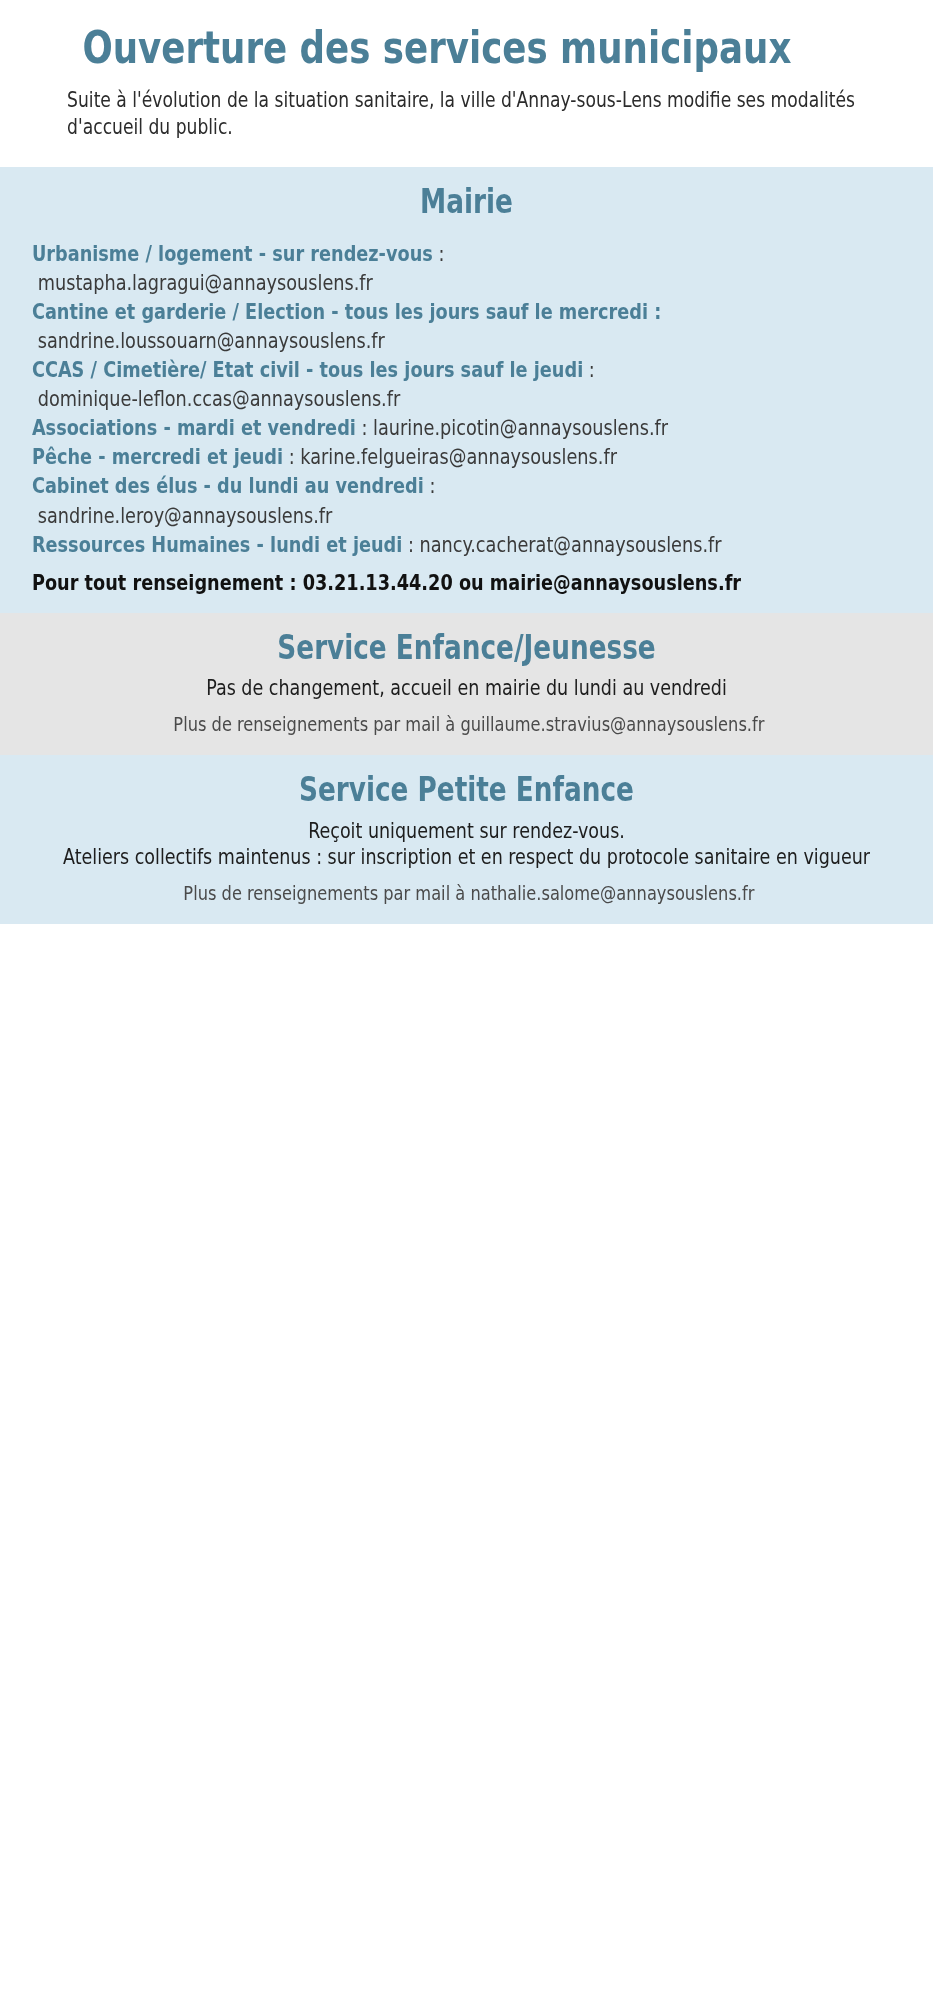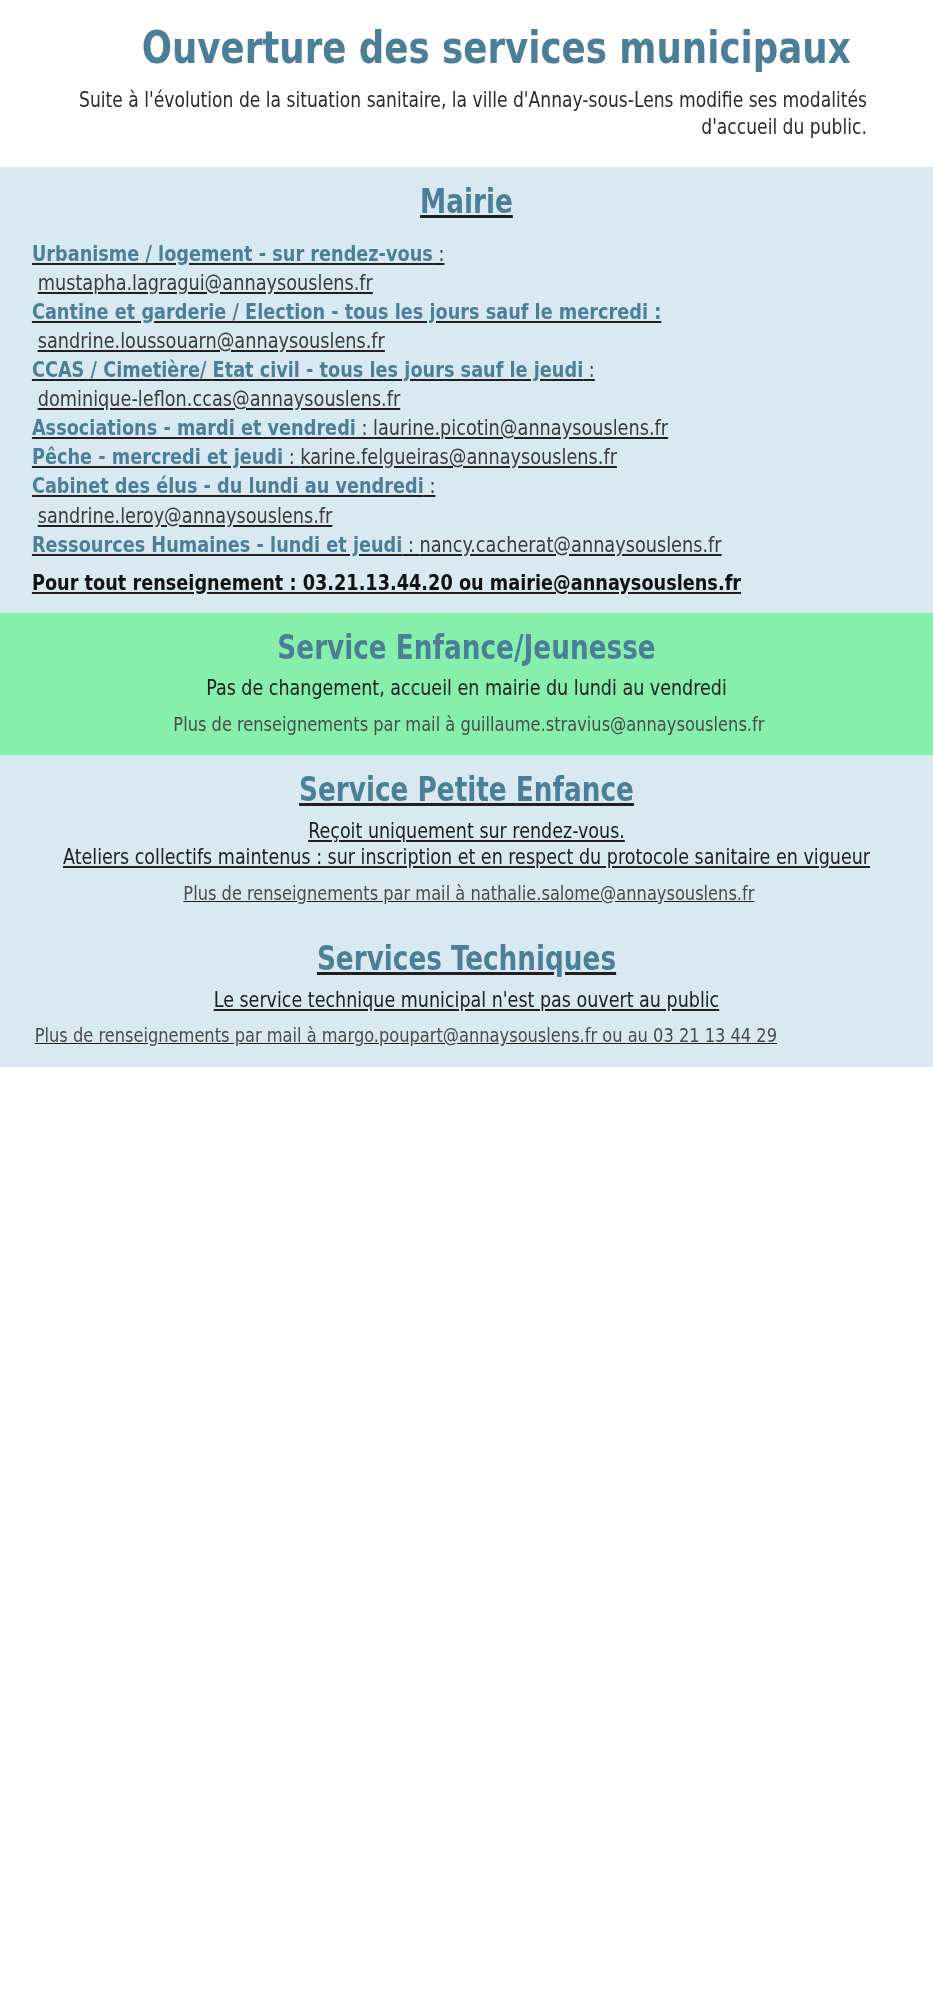--- a/index.html
+++ b/index.html
@@ -17,21 +17,21 @@
     width:933px;
     min-height:2000px;
     background:#ffffff;
     position:relative;
   }
 
   
   .header {
     background:#ffffff;
     padding:24px 30px 26px 30px;
-    text-align:right;
+    text-align:left;
   }
   .main-title {
     color:#4b7f97;
     font-size:45px;
     line-height:1.08;
     font-weight:700;
     font-family:"DejaVu Sans Condensed","Liberation Sans", sans-serif;
     transform:scaleX(0.88);
     transform-origin:center;
     letter-spacing:0px;
@@ -43,22 +43,22 @@
     line-height:1.33;
     font-weight:400;
     max-width:860px;
     margin:0 auto;
     transform:scaleX(0.93);
     transform-origin:center;
   }
 
   
   .section { padding:14px 30px 18px 30px; }
-  .section.shaded { background:#d9e9f2;text-decoration:underline; }
-  .section.plain  { background:#86efac; }
+  .section.shaded { background:#d9e9f2; }
+  .section.plain  { background:#e5e5e5; }
 
   .sec-title {
     color:#4b7f97;
     font-size:34px;
     font-weight:700;
     text-align:center;
     line-height:1.22;
     transform:scaleX(0.86);
     transform-origin:center;
     margin-bottom:7px;
@@ -145,20 +145,15 @@
         <div class="sec-title">Service Enfance/Jeunesse</div>
         <div class="sec-note" style="white-space: pre-line;">Pas de changement, accueil en mairie du lundi au vendredi</div>
         <div class="sec-more center">Plus de renseignements par mail à guillaume.stravius@annaysouslens.fr</div>
       </div>
       <div class="section shaded">
         <div class="sec-title">Service Petite Enfance</div>
         <div class="sec-note" style="white-space: pre-line;">Reçoit uniquement sur rendez-vous.
 Ateliers collectifs maintenus : sur inscription et en respect du protocole sanitaire en vigueur</div>
         <div class="sec-more center">Plus de renseignements par mail à nathalie.salome@annaysouslens.fr</div>
       </div>
-      <div class="section shaded">
-        <div class="sec-title">Services Techniques</div>
-        <div class="sec-note" style="white-space: pre-line;">Le service technique municipal n'est pas ouvert au public</div>
-        <div class="sec-more">Plus de renseignements par mail à margo.poupart@annaysouslens.fr ou au 03 21 13 44 29</div>
-      </div>
     </div>
 
 </div>
 
 </body></html>

